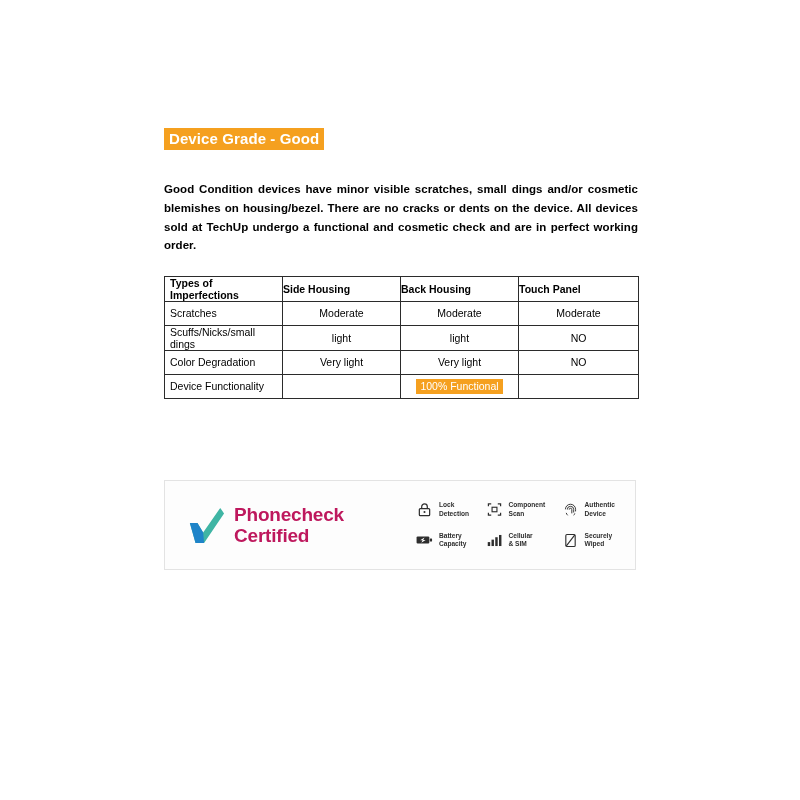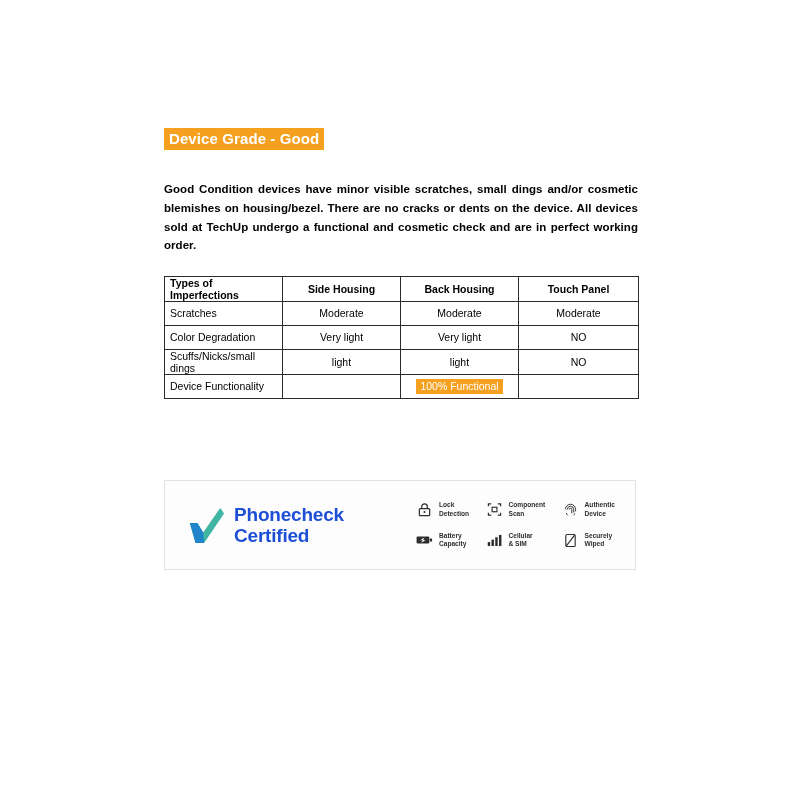--- a/index.html
+++ b/index.html
@@ -63,21 +63,21 @@
   .grade-table td, .grade-table th {
     border: 1px solid #2b2b2b;
     height: 23px;
     font-size: 10.5px;
     font-weight: normal;
     padding: 0 0 0 0;
     vertical-align: middle;
   }
   .grade-table th {
     font-weight: bold;
-    text-align: center;
+    text-align: left;
     font-size: 10.5px;
   }
   .grade-table th.row-head,
   .grade-table td.row-head {
     text-align: left;
     padding-left: 5px;
   }
   .grade-table td.val {
     text-align: center;
     margin-left: 32px;
@@ -118,21 +118,21 @@
   }
   .cert-check {
     width: 38px;
     height: 40px;
     margin-right: 9px;
     flex: none;
   }
   .cert-words {
     font-size: 19px;
     font-weight: bold;
-    color: #1d4ed8;
+    color: #be185d;
     line-height: 1.12;
     letter-spacing: -0.2px;
   }
 
   .cert-features {
     display: flex;
     flex: 1;
     justify-content: space-between;
     padding-left: 14px;
     padding-right: 20px;
@@ -193,29 +193,29 @@
         </tr>
       </thead>
       <tbody>
         <tr>
           <td class="row-head">Scratches</td>
           <td class="val">Moderate</td>
           <td class="val">Moderate</td>
           <td class="val">Moderate</td>
         </tr>
         <tr>
+          <td class="row-head">Scuffs/Nicks/small dings</td>
+          <td class="val">light</td>
+          <td class="val">light</td>
+          <td class="val">NO</td>
+        </tr>
+        <tr>
           <td class="row-head">Color Degradation</td>
           <td class="val">Very light</td>
           <td class="val">Very light</td>
-          <td class="val">NO</td>
-        </tr>
-        <tr>
-          <td class="row-head">Scuffs/Nicks/small dings</td>
-          <td class="val">light</td>
-          <td class="val">light</td>
           <td class="val">NO</td>
         </tr>
         <tr>
           <td class="row-head">Device Functionality</td>
           <td class="val"></td>
           <td class="val">
             <span class="hl-functional">100% Functional</span>
           </td>
           <td class="val"></td>
         </tr>

